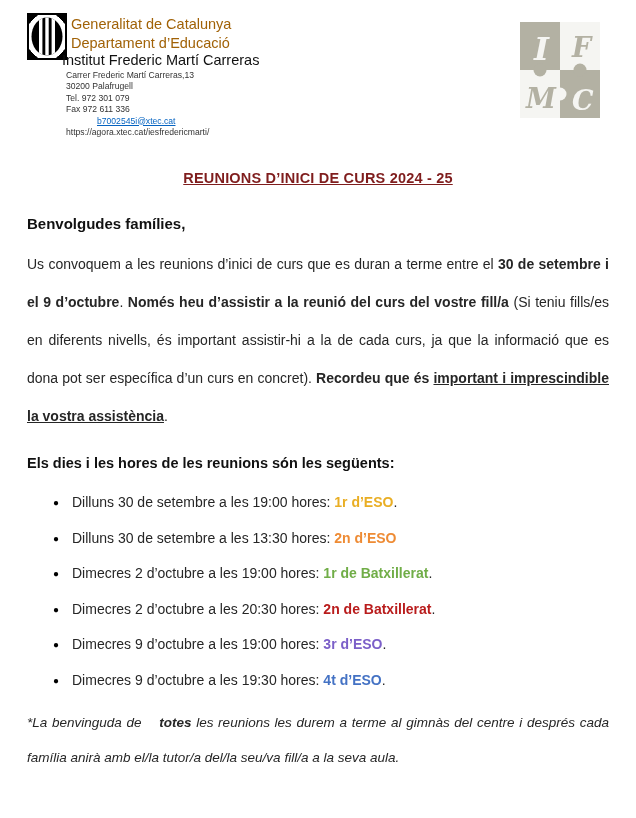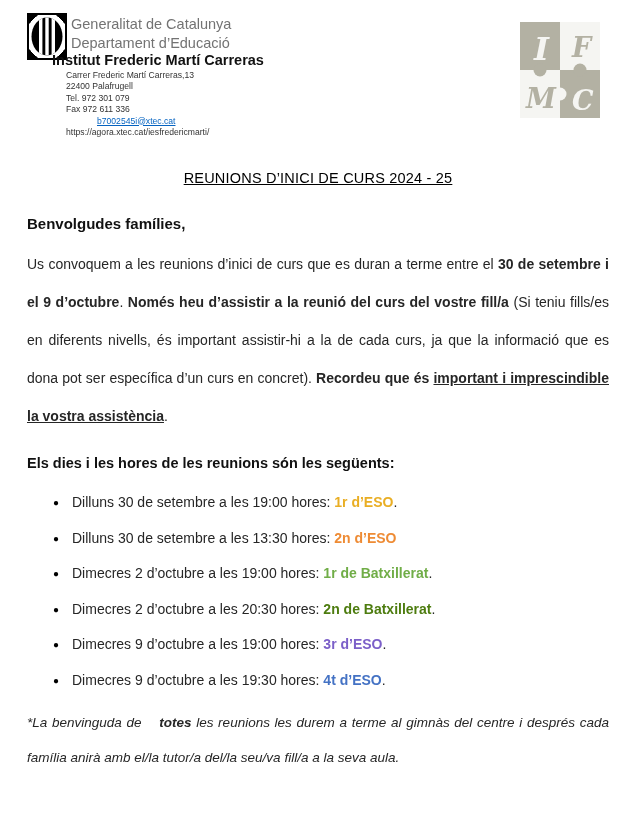--- a/index.html
+++ b/index.html
@@ -7,30 +7,30 @@
     width:636px;height:818px;
     background:#ffffff;
     position:relative;
     overflow:hidden;
     font-family:"Liberation Sans","DejaVu Sans",sans-serif;
     color:#212121;
     -webkit-font-smoothing:antialiased;
   }
   
   .senyera{position:absolute;left:27px;top:13px;width:40px;height:47px;}
-  .org-block{position:absolute;left:71px;top:15px;font-size:14.5px;line-height:19px;color:#737373;}
-  .school-name{position:absolute;left:52px;top:52px;font-size:14.5px;font-weight:bold;color:#111;}
+  .org-block{position:absolute;left:71px;top:15px;font-size:14.5px;line-height:19px;color:#a16207;}
+  .school-name{position:absolute;left:62px;top:52px;font-size:14.5px;font-weight:normal;color:#111;}
   .contact-block{position:absolute;left:66px;top:70px;font-size:8.6px;line-height:11.4px;color:#333;}
   .contact-block a{color:#0563C1;text-decoration:underline;display:block;padding-left:31px;}
   .fmc-logo{position:absolute;left:520px;top:22px;width:80px;height:96px;}
   
   .content{position:absolute;left:27px;right:27px;top:168px;}
   .doc-title{
-    text-align:center;font-weight:normal;font-size:14.5px;letter-spacing:0.2px;
-    text-decoration:underline;color:#000000;line-height:20px;
+    text-align:center;font-weight:bold;font-size:14.5px;letter-spacing:0.2px;
+    text-decoration:underline;color:#7f1d1d;line-height:20px;
   }
   .greeting{margin-top:26px;font-weight:bold;font-size:15px;color:#111;line-height:20px;}
   .intro{
     margin-top:11px;font-size:14px;line-height:38px;text-align:justify;color:#262626;
   }
   .seg-bold{font-weight:bold;}
   .seg-bold-underline{font-weight:bold;text-decoration:underline;}
   .seg-italic{font-style:italic;}
   .seg-bold-italic{font-style:italic;font-weight:bold;margin-left:13px;}
   .schedule-heading{margin-top:18px;font-weight:bold;font-size:14.5px;color:#111;line-height:20px;}
@@ -78,21 +78,21 @@
 
 <div class="org-block">
   <div>Generalitat de Catalunya</div>
   <div>Departament d’Educació</div>
 </div>
 
 <div class="school-name">Institut Frederic Martí Carreras</div>
 
 <div class="contact-block">
   <div>Carrer Frederic Martí Carreras,13</div>
-  <div>22400 Palafrugell</div>
+  <div>30200 Palafrugell</div>
   <div>Tel. 972 301 079</div>
   <div>Fax 972 611 336</div>
   <a href="#">b7002545i@xtec.cat</a>
   <div>https://agora.xtec.cat/iesfredericmarti/</div>
 </div>
 
 <div class="fmc-logo">
   <svg viewBox="0 0 80 96" width="80" height="96" xmlns="http://www.w3.org/2000/svg">
     <rect x="0" y="0" width="80" height="96" fill="#F5F5F2"></rect>
     <rect x="0" y="0" width="40" height="48" fill="#B3B1A3"></rect>
@@ -115,20 +115,20 @@
   <div class="greeting">Benvolgudes famílies,</div>
 
   <div class="intro"><span class="seg-normal">Us convoquem a les reunions d’inici de curs que es duran a terme entre el </span><span class="seg-bold">30 de setembre i el 9 d’octubre</span><span class="seg-normal">. </span><span class="seg-bold">Només heu d’assistir a la reunió del curs del vostre fill/a</span><span class="seg-normal"> (Si teniu fills/es en diferents nivells, és important assistir-hi a la de cada curs, ja que la informació que es dona pot ser específica d’un curs en concret). </span><span class="seg-bold">Recordeu que és </span><span class="seg-bold-underline">important i imprescindible la vostra assistència</span><span class="seg-normal">.</span></div>
 
   <div class="schedule-heading">Els dies i les hores de les reunions són les següents:</div>
 
   <div class="meeting-list">
       <div class="meeting-item"><span class="bullet">●</span><span>Dilluns 30 de setembre a les 19:00 hores: </span><span class="course" style="color: rgb(233, 174, 36);">1r d’ESO</span><span>.</span></div>
       <div class="meeting-item"><span class="bullet">●</span><span>Dilluns 30 de setembre a les 13:30 hores: </span><span class="course" style="color: rgb(238, 139, 52);">2n d’ESO</span><span></span></div>
       <div class="meeting-item"><span class="bullet">●</span><span>Dimecres 2 d’octubre a les 19:00 hores: </span><span class="course" style="color: rgb(112, 173, 71);">1r de Batxillerat</span><span>.</span></div>
-      <div class="meeting-item"><span class="bullet">●</span><span>Dimecres 2 d’octubre a les 20:30 hores: </span><span class="course" style="color: #4d7c0f;">2n de Batxillerat</span><span>.</span></div>
+      <div class="meeting-item"><span class="bullet">●</span><span>Dimecres 2 d’octubre a les 20:30 hores: </span><span class="course" style="color: #b91c1c;">2n de Batxillerat</span><span>.</span></div>
       <div class="meeting-item"><span class="bullet">●</span><span>Dimecres 9 d’octubre a les 19:00 hores: </span><span class="course" style="color: rgb(123, 95, 200); text-align: right;">3r d’ESO</span><span>.</span></div>
       <div class="meeting-item"><span class="bullet">●</span><span>Dimecres 9 d’octubre a les 19:30 hores: </span><span class="course" style="color: rgb(68, 114, 196);">4t d’ESO</span><span>.</span></div>
     </div>
 
   <div class="note"><span class="seg-italic">*La benvinguda de </span><span class="seg-bold-italic">totes</span><span class="seg-italic"> les reunions les durem a terme al gimnàs del centre i després cada família anirà amb el/la tutor/a del/la seu/va fill/a a la seva aula.</span></div>
 
 </div>
 
 </body></html>

